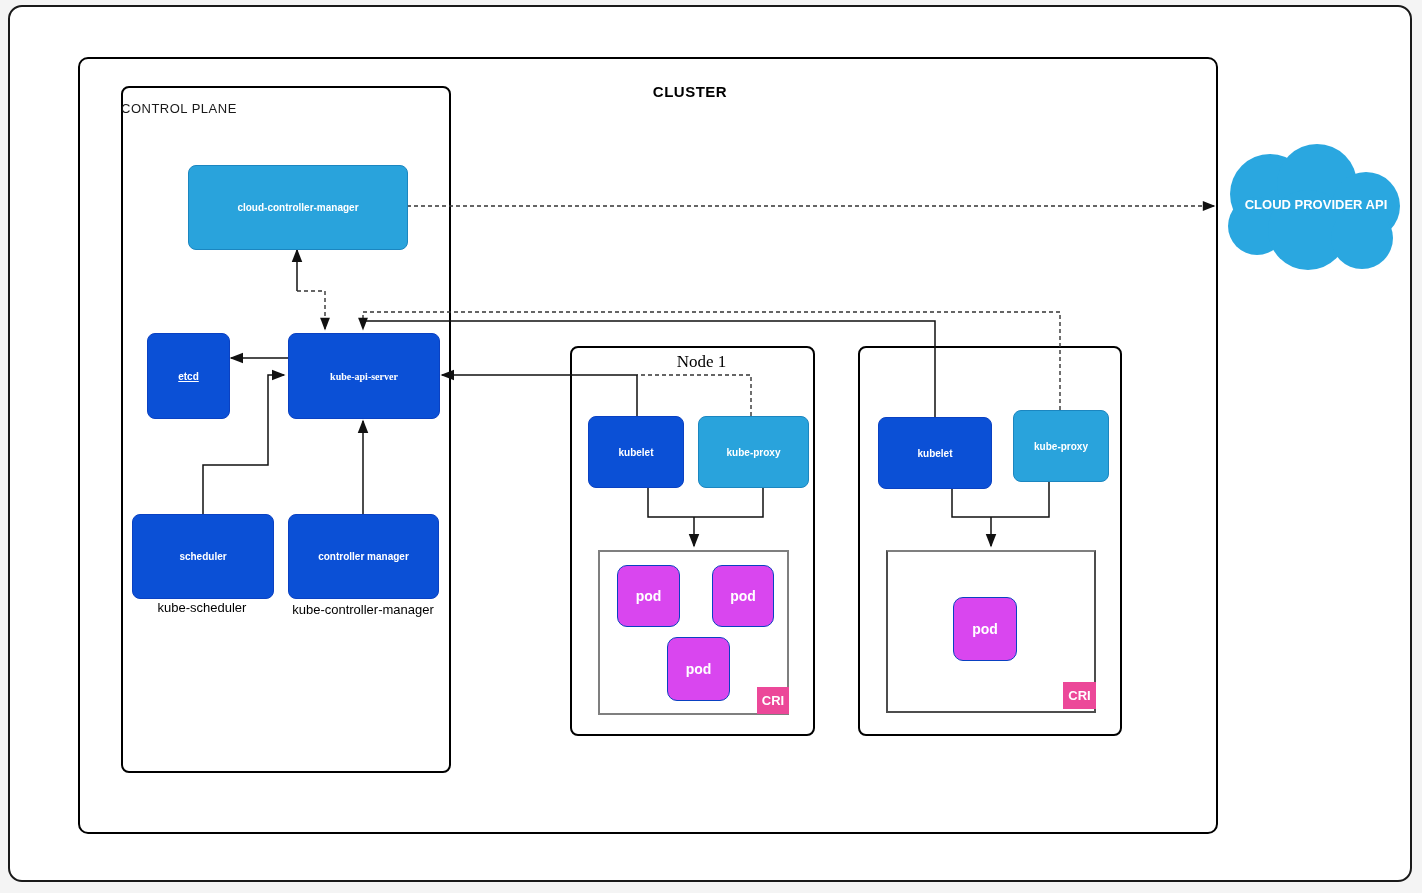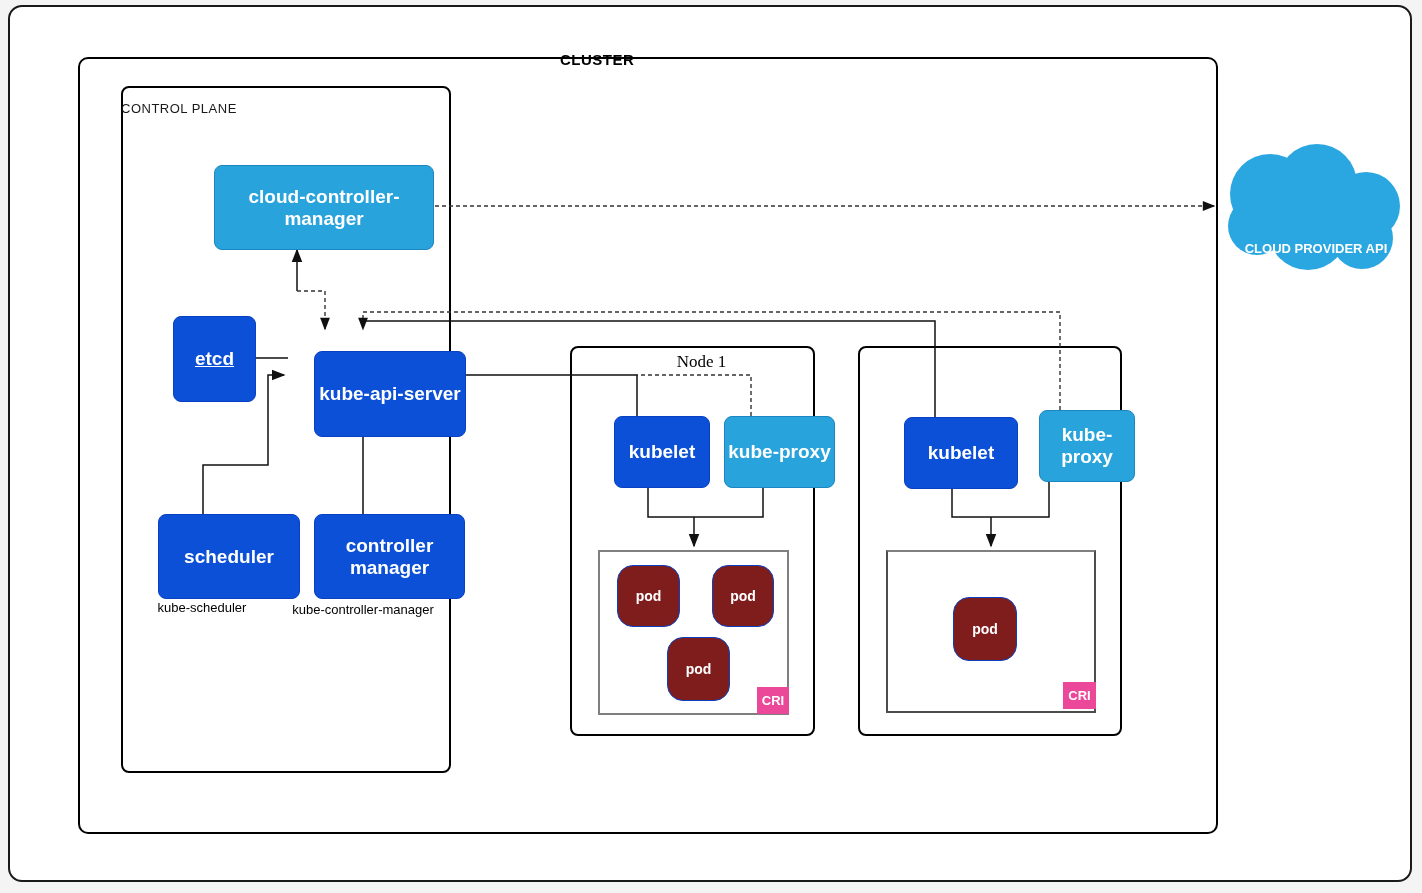--- a/index.html
+++ b/index.html
@@ -1,43 +1,43 @@
 <!DOCTYPE html>
 <html><head>
 <meta charset="utf-8">
 <style>
   html,body{margin:0;padding:0;background:#f4f4f4;font-family:"Liberation Sans",sans-serif;}
   .canvas{position:relative;width:1422px;height:893px;background:#f4f4f4;overflow:hidden;}
   .frame{position:absolute;left:8px;top:5px;width:1400px;height:873px;background:#ffffff;
          border:2px solid #1a1a1a;border-radius:14px;}
   .cluster{position:absolute;left:78px;top:57px;width:1136px;height:773px;
            border:2px solid #000;border-radius:10px;}
-  .cluster-title{position:absolute;left:560px;top:51px;width:260px;
+  .cluster-title{position:absolute;left:560px;top:83px;width:260px;text-align:center;
            font-weight:bold;font-size:15px;color:#000;letter-spacing:0.5px;}
   .control-plane{position:absolute;left:121px;top:86px;width:326px;height:683px;
            border:2px solid #000;border-radius:8px;}
   .cp-title{position:absolute;left:121px;top:101px;width:330px;
            font-size:13px;color:#1a1a1a;letter-spacing:0.5px;}
   .node-box{position:absolute;border:2px solid #000;border-radius:8px;}
   .node-title{position:absolute;text-align:center;font-family:"Liberation Serif",serif;
            font-size:17px;color:#000;}
   .box{position:absolute;display:flex;align-items:center;justify-content:center;
-           color:#fff;font-weight:bold;font-size:19px;border-radius:8px;text-align:center;margin-left:26px;}
+           color:#fff;font-weight:bold;font-size:10px;border-radius:8px;text-align:center;}
   .dark{background:#0b50d6;border:1px solid #0a41c2;}
   .light{background:#29a3dc;border:1px solid #1b86c0;}
   .caption{position:absolute;text-align:center;font-size:13px;color:#000;}
   .pods-area{position:absolute;border:2px solid #7f7f7f;background:transparent;}
   .pods-area.n2{border-color:#4d4d4d;border-top-color:#7f7f7f;}
   .pod{position:absolute;display:flex;align-items:center;justify-content:center;
-           background:#7f1d1d;border:1px solid #0a41c2;border-radius:16px;
+           background:#d946ef;border:1px solid #0a41c2;border-radius:10px;
            color:#fff;font-weight:bold;font-size:14px;}
   .cri{position:absolute;display:flex;align-items:center;justify-content:center;
            background:#ec4899;color:#fff;font-weight:bold;font-size:13px;}
   .cloud-label{position:absolute;left:1236px;top:197px;width:160px;text-align:center;
-           color:#fff;font-weight:bold;font-size:13px;margin-top:44px;}
+           color:#fff;font-weight:bold;font-size:13px;}
   svg.connectors{position:absolute;left:0;top:0;pointer-events:none;}
   .solid{stroke:#111;stroke-width:1.5;fill:none;}
   .dashed{stroke:#333;stroke-width:1.4;fill:none;stroke-dasharray:4 3;}
 </style>
 </head>
 <body>
 
 <div class="canvas">
 
   <div class="frame"></div>
@@ -93,22 +93,22 @@
       <circle cx="1270" cy="194" r="40"></circle>
       <circle cx="1317" cy="184" r="40"></circle>
       <circle cx="1366" cy="206" r="34"></circle>
       <circle cx="1257" cy="226" r="29"></circle>
       <circle cx="1308" cy="230" r="40"></circle>
       <circle cx="1362" cy="238" r="31"></circle>
     </g>
   </svg>
 
   <div class="box light" style="left:188px;top:165px;width:218px;height:83px;">cloud-controller-manager</div>
-  <div class="box dark" style="left:147px;top:316px;width:81px;height:84px;text-decoration:underline;">etcd</div>
-  <div class="box dark" style="left:288px;top:351px;width:150px;height:84px;">kube-api-server</div>
+  <div class="box dark" style="left:147px;top:333px;width:81px;height:84px;text-decoration:underline;">etcd</div>
+  <div class="box dark" style="left:288px;top:333px;width:150px;height:84px;font-family:Liberation Serif, serif;">kube-api-server</div>
   <div class="box dark" style="left:288px;top:514px;width:149px;height:83px;">controller manager</div>
   <div class="box dark" style="left:132px;top:514px;width:140px;height:83px;">scheduler</div>
   <div class="caption" style="left:132px;top:600px;width:140px;">kube-scheduler</div>
   <div class="caption" style="left:277px;top:602px;width:172px;">kube-controller-manager</div>
 
   <div class="box dark" style="left:588px;top:416px;width:94px;height:70px;">kubelet</div>
   <div class="box light" style="left:698px;top:416px;width:109px;height:70px;">kube-proxy</div>
   <div class="pod" style="left:617px;top:565px;width:61px;height:60px;">pod</div>
   <div class="pod" style="left:712px;top:565px;width:60px;height:60px;">pod</div>
   <div class="pod" style="left:667px;top:637px;width:61px;height:62px;">pod</div>

